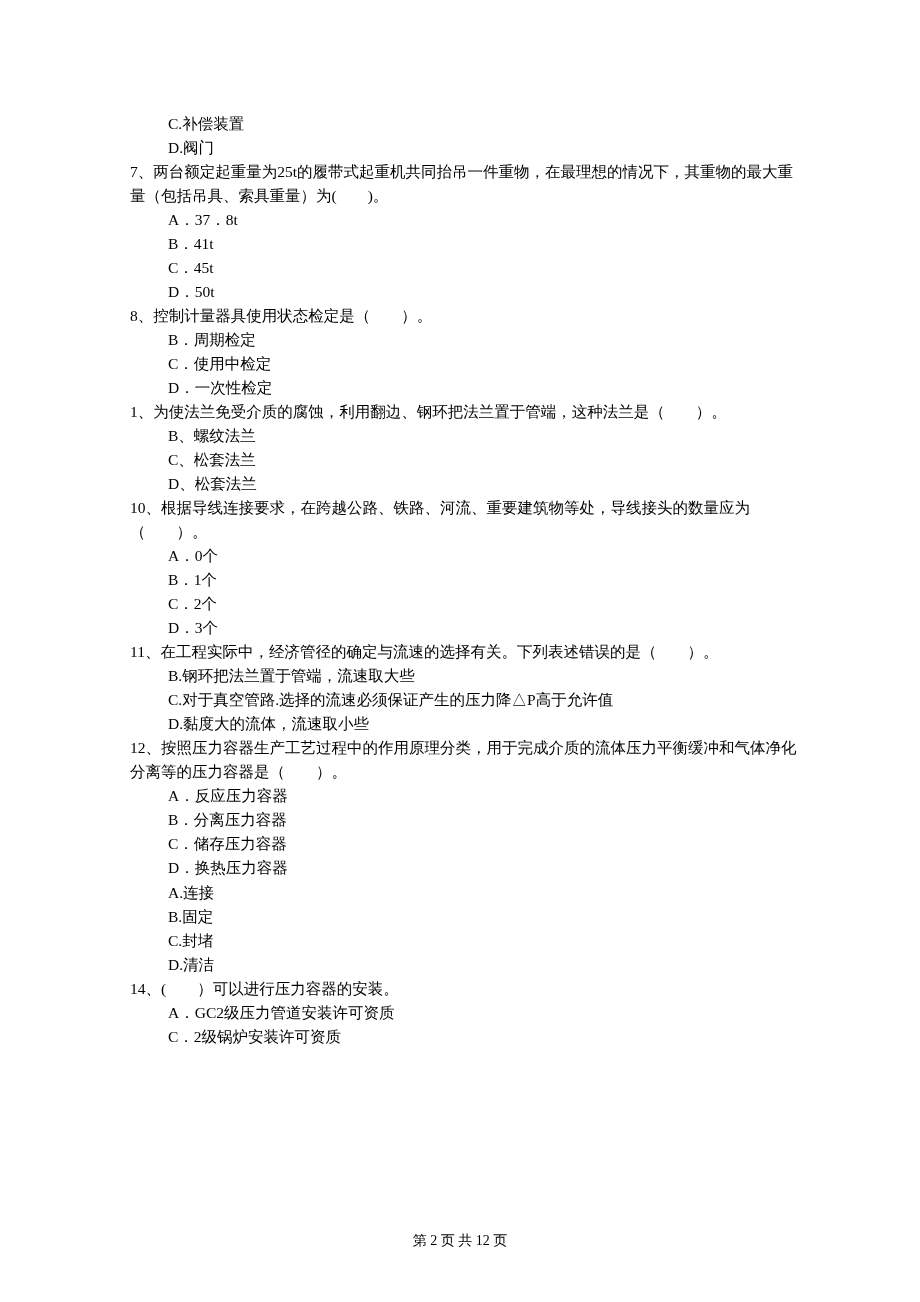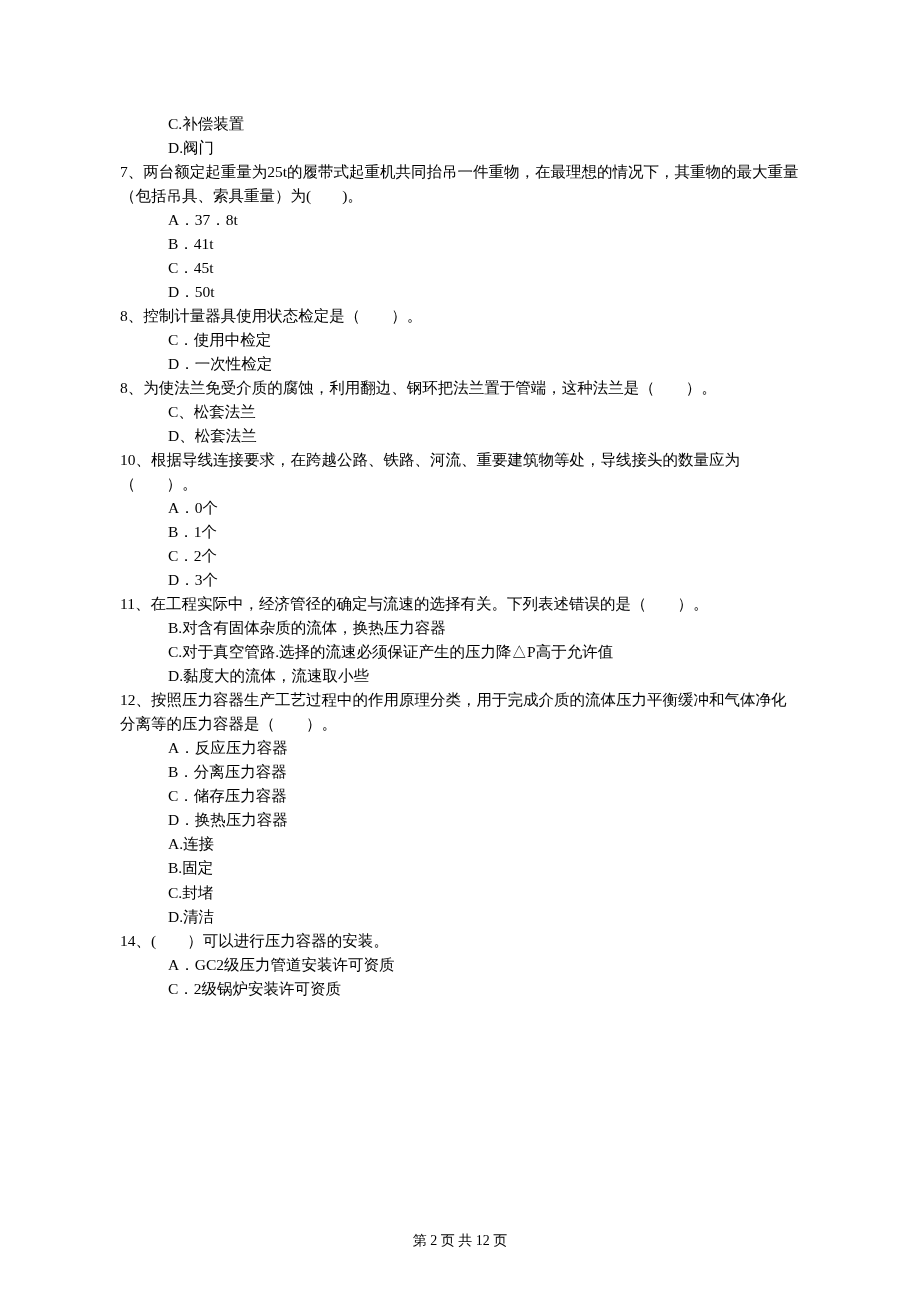--- a/index.html
+++ b/index.html
@@ -17,20 +17,21 @@
     box-sizing: border-box;
     padding: 112px 120px 40px 120px;
     position: relative;
     border-radius: 8px;
   }
   .option {
     padding-left: 48px;
   }
   .question {
     padding-left: 0;
+    margin-left: 10px;
   }
   .footer {
     position: absolute;
     bottom: 50px;
     left: 0;
     width: 100%;
     text-align: center;
     font-size: 14px;
   }
 </style>
@@ -39,32 +40,34 @@
 
 <div class="page" id="page">
     <div class="option">C.补偿装置</div>
     <div class="option">D.阀门</div>
     <div class="question">7、两台额定起重量为25t的履带式起重机共同抬吊一件重物，在最理想的情况下，其重物的最大重量（包括吊具、索具重量）为(　　)。</div>
     <div class="option">A．37．8t</div>
     <div class="option">B．41t</div>
     <div class="option">C．45t</div>
     <div class="option">D．50t</div>
     <div class="question">8、控制计量器具使用状态检定是（　　）。</div>
+    <div class="option">B．周期检定</div>
     <div class="option">C．使用中检定</div>
     <div class="option">D．一次性检定</div>
-    <div class="question">8、为使法兰免受介质的腐蚀，利用翻边、钢环把法兰置于管端，这种法兰是（　　）。</div>
+    <div class="question">1、为使法兰免受介质的腐蚀，利用翻边、钢环把法兰置于管端，这种法兰是（　　）。</div>
+    <div class="option">B、螺纹法兰</div>
     <div class="option">C、松套法兰</div>
     <div class="option">D、松套法兰</div>
     <div class="question">10、根据导线连接要求，在跨越公路、铁路、河流、重要建筑物等处，导线接头的数量应为（　　）。</div>
     <div class="option">A．0个</div>
     <div class="option">B．1个</div>
     <div class="option">C．2个</div>
     <div class="option">D．3个</div>
     <div class="question">11、在工程实际中，经济管径的确定与流速的选择有关。下列表述错误的是（　　）。</div>
-    <div class="option">B.对含有固体杂质的流体，换热压力容器</div>
+    <div class="option">B.钢环把法兰置于管端，流速取大些</div>
     <div class="option">C.对于真空管路.选择的流速必须保证产生的压力降△P高于允许值</div>
     <div class="option">D.黏度大的流体，流速取小些</div>
     <div class="question">12、按照压力容器生产工艺过程中的作用原理分类，用于完成介质的流体压力平衡缓冲和气体净化分离等的压力容器是（　　）。</div>
     <div class="option">A．反应压力容器</div>
     <div class="option">B．分离压力容器</div>
     <div class="option">C．储存压力容器</div>
     <div class="option">D．换热压力容器</div>
     <div class="option">A.连接</div>
     <div class="option">B.固定</div>
     <div class="option">C.封堵</div>

